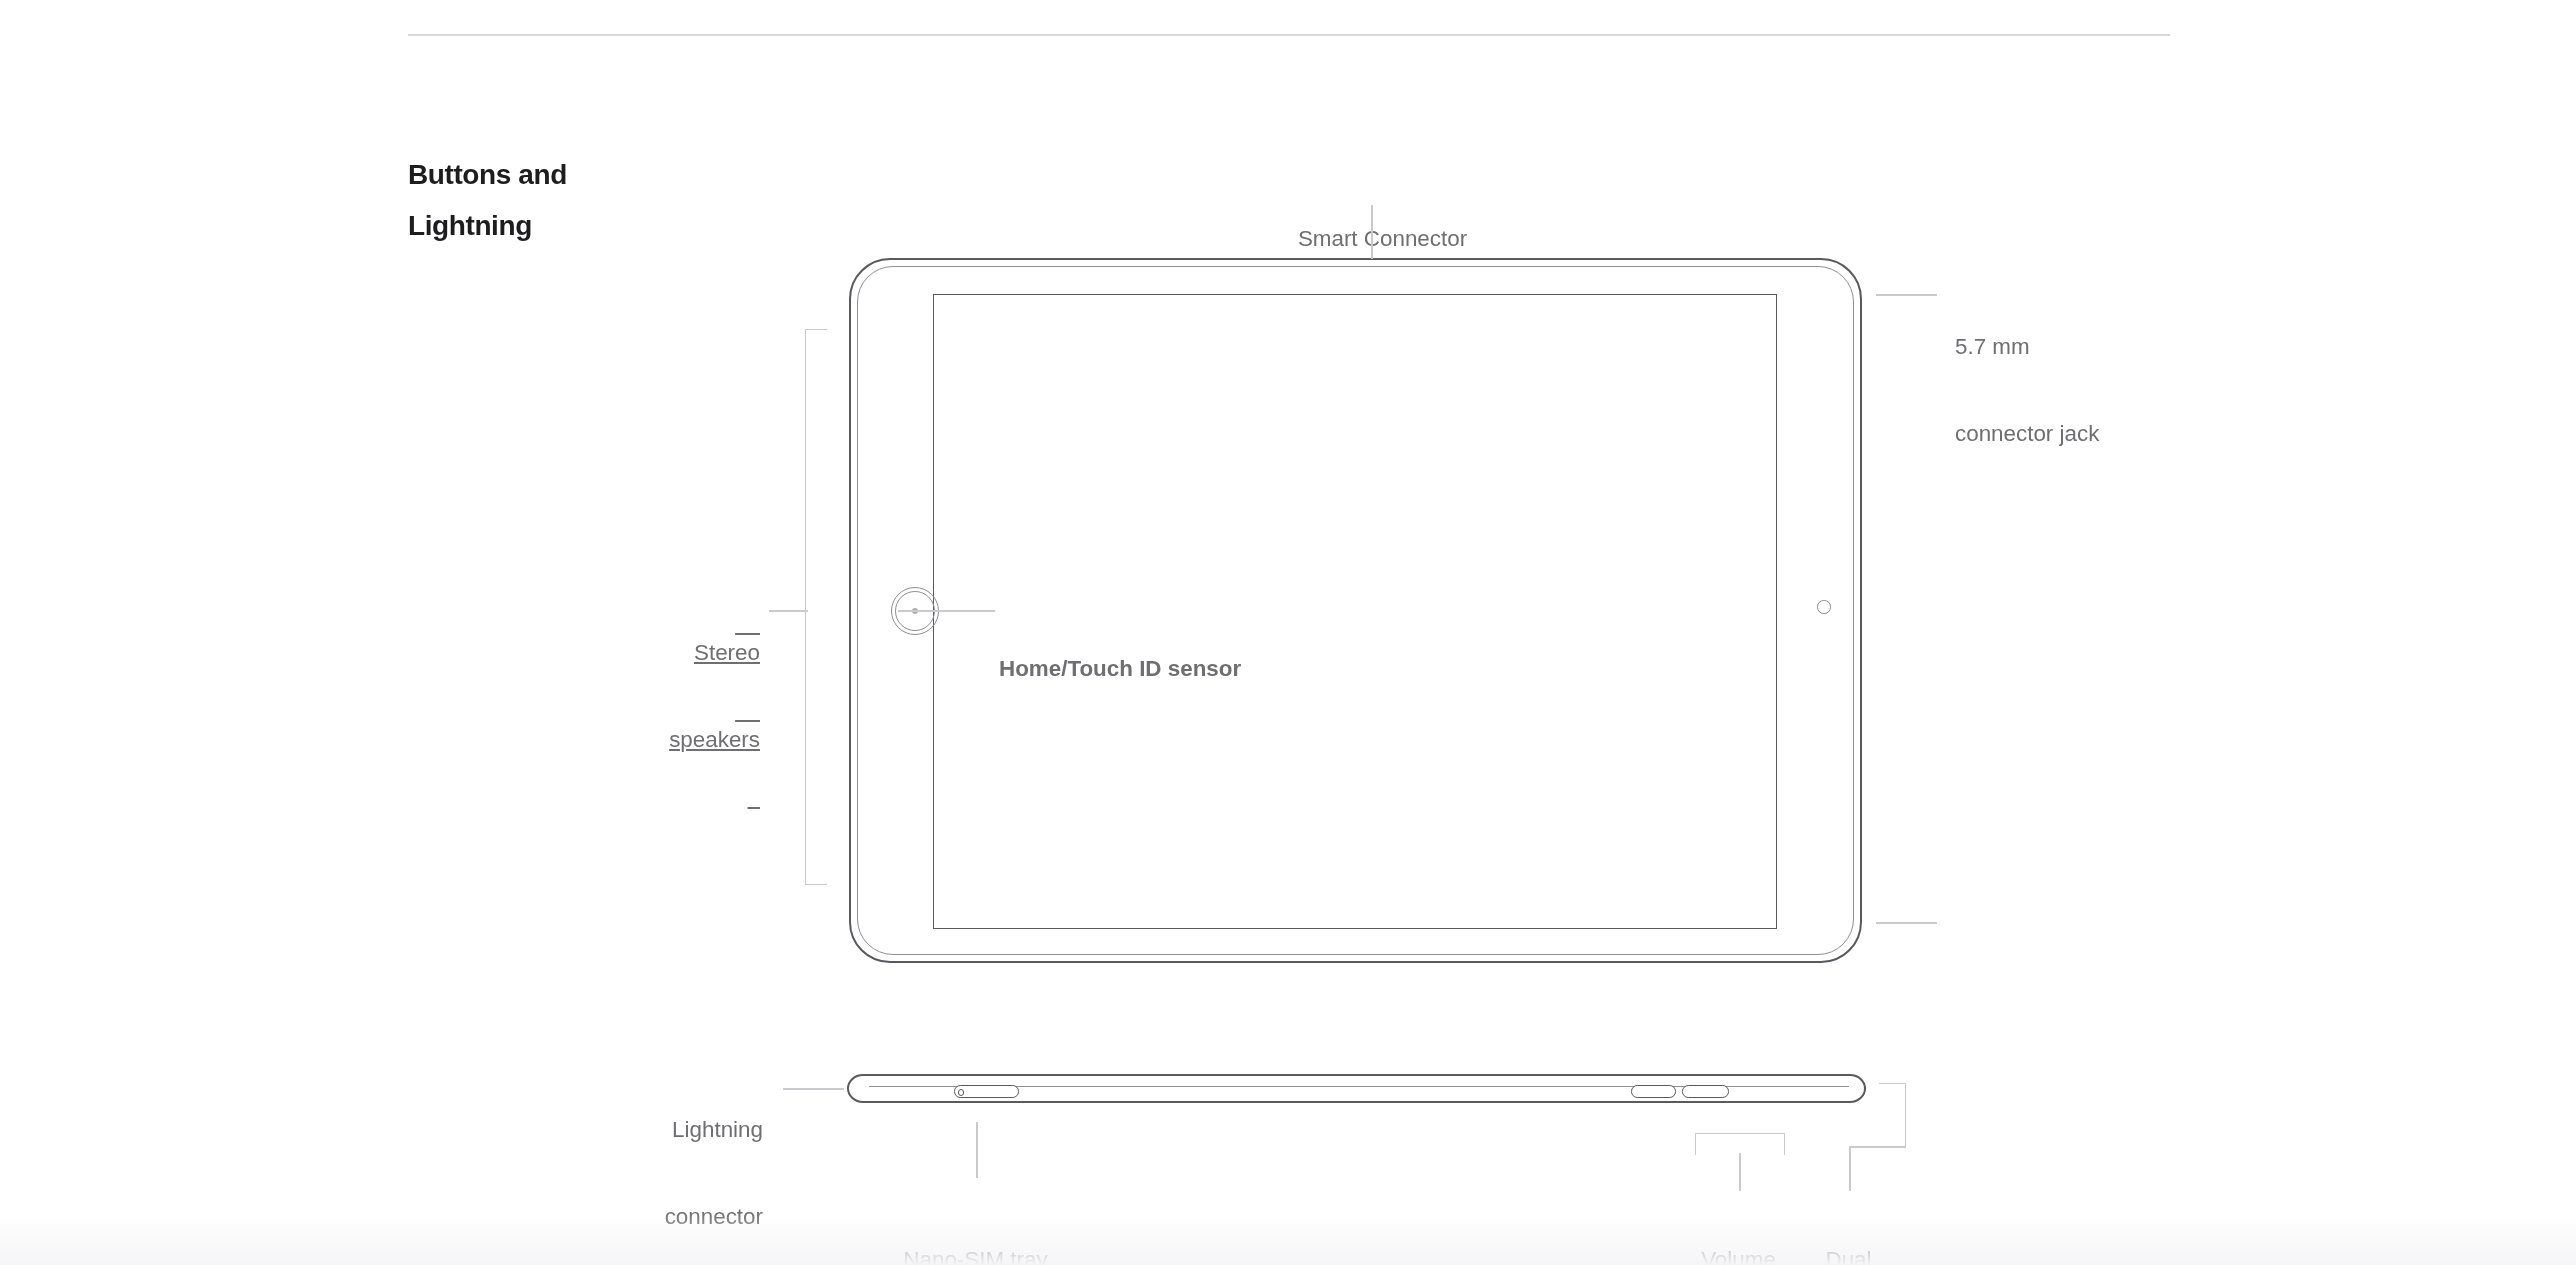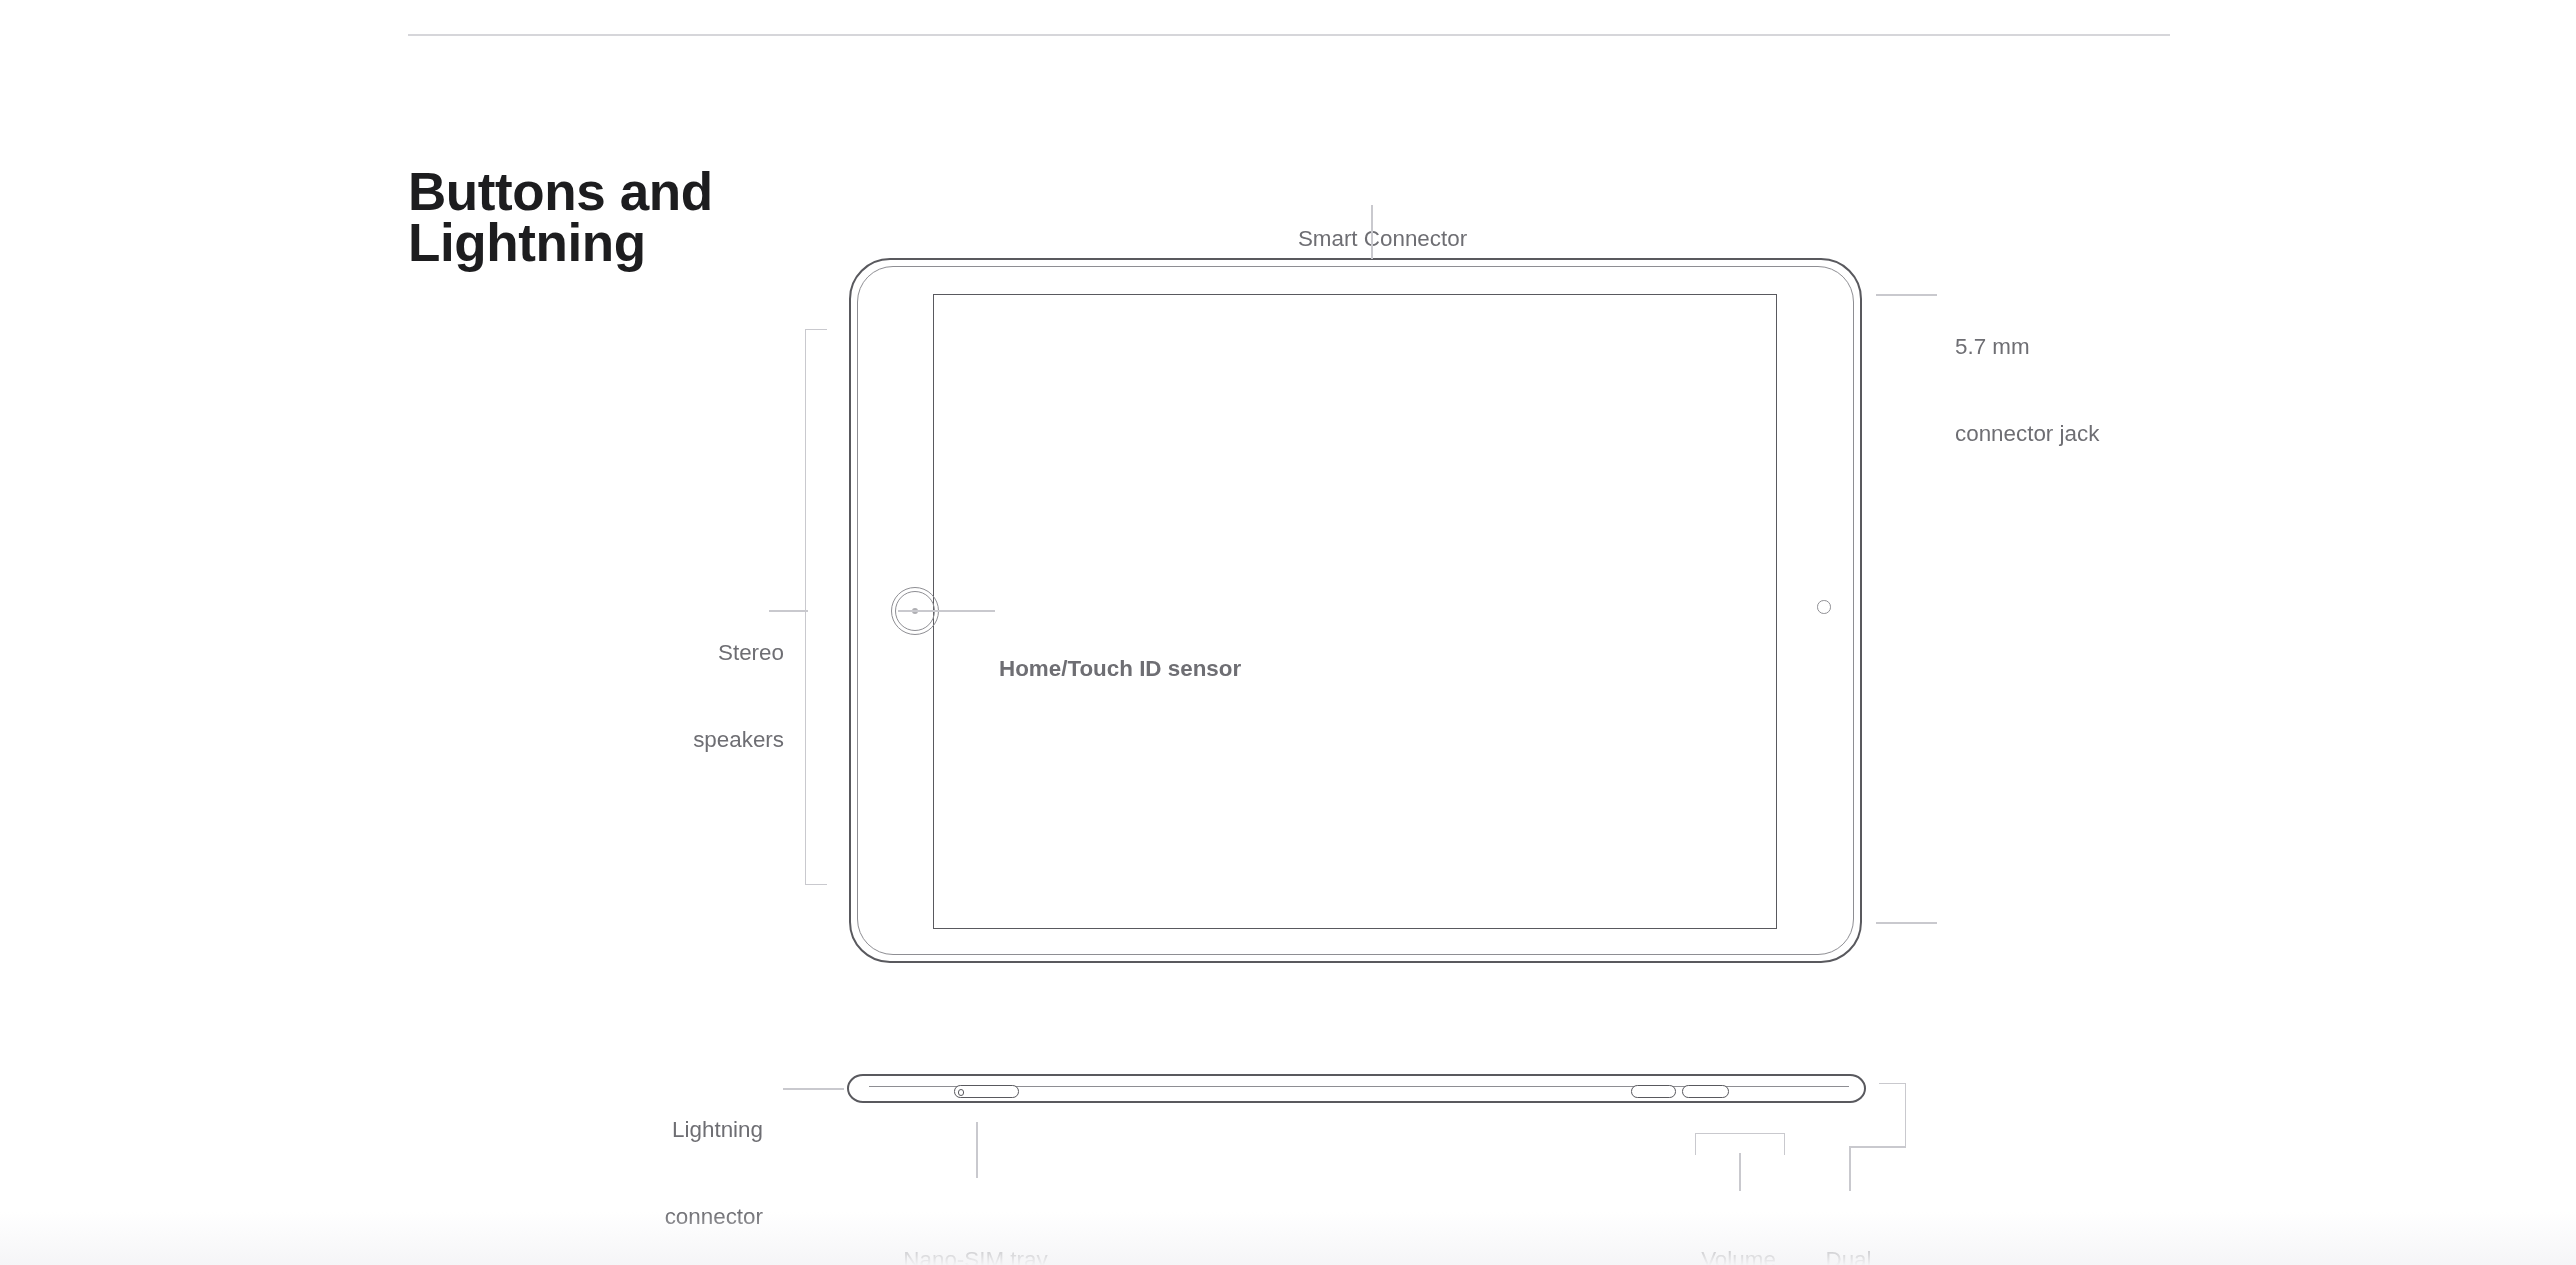--- a/index.html
+++ b/index.html
@@ -27,21 +27,21 @@
     height: 1.8px;
     background: #d6d6da;
   }
 
   
   .section-title {
     position: absolute;
     left: 408px;
     top: 130px;
     width: 377px;
-    font-size: 53px;
+    font-size: 28px;
     line-height: 51px;
     font-weight: bold;
     color: #1d1d1f;
     letter-spacing: -0.4px;
   }
   .section-title .ln { display: block; }
 
   
   .label {
     position: absolute;
@@ -241,21 +241,21 @@
   <div class="lead-v" style="left:1371px; top:205px; height:54px;"></div>
 
   <div class="lead-h" style="left:1876px; top:294px; width:61px;"></div>
   <div class="label" style="left:1955px; top:274px; width:269px;">
     <span class="ln">5.7 mm</span>
     <span class="ln">connector jack</span>
   </div>
 
   <div class="bracket-left" style="left:805px; top:329px; width:21.5px; height:556px;"></div>
   <div class="lead-h" style="left:769px; top:610px; width:39px;"></div>
-  <div class="label right" style="left:495px; top:580px; width:289px;">
+  <div class="label right" style="left:471px; top:580px; width:289px;text-decoration:underline;">
     <span class="ln">Stereo</span>
     <span class="ln">speakers</span>
   </div>
 
   <div class="lead-h" style="left:898px; top:610px; width:97px;"></div>
   <div class="label" style="left:999px; top:596px; width:377px;font-weight:bold;">
     <span class="ln">Home/Touch ID sensor</span>
   </div>
 
   <div class="lead-h" style="left:1876px; top:922px; width:61px;"></div>

